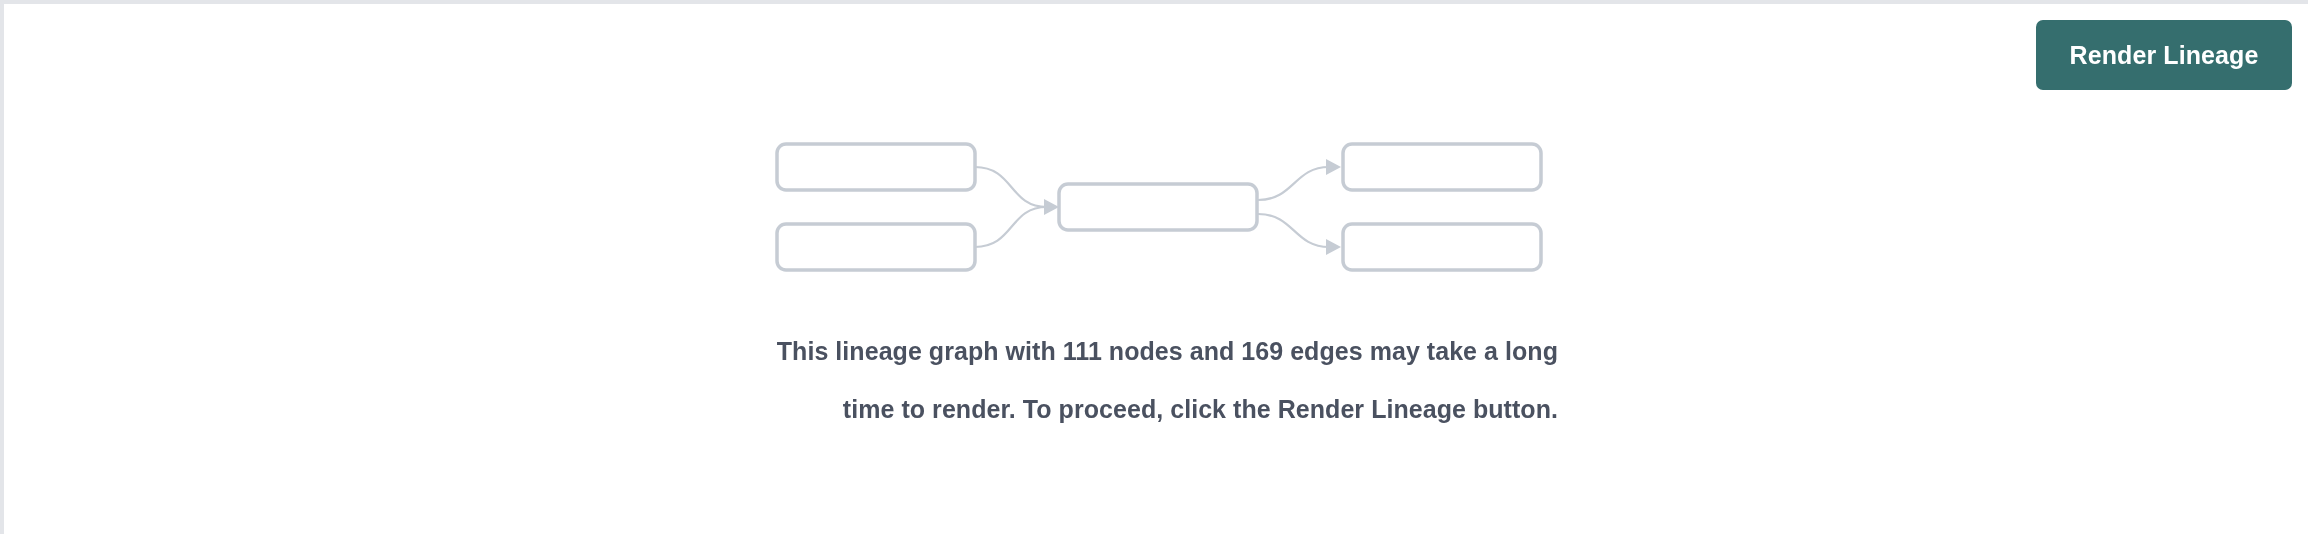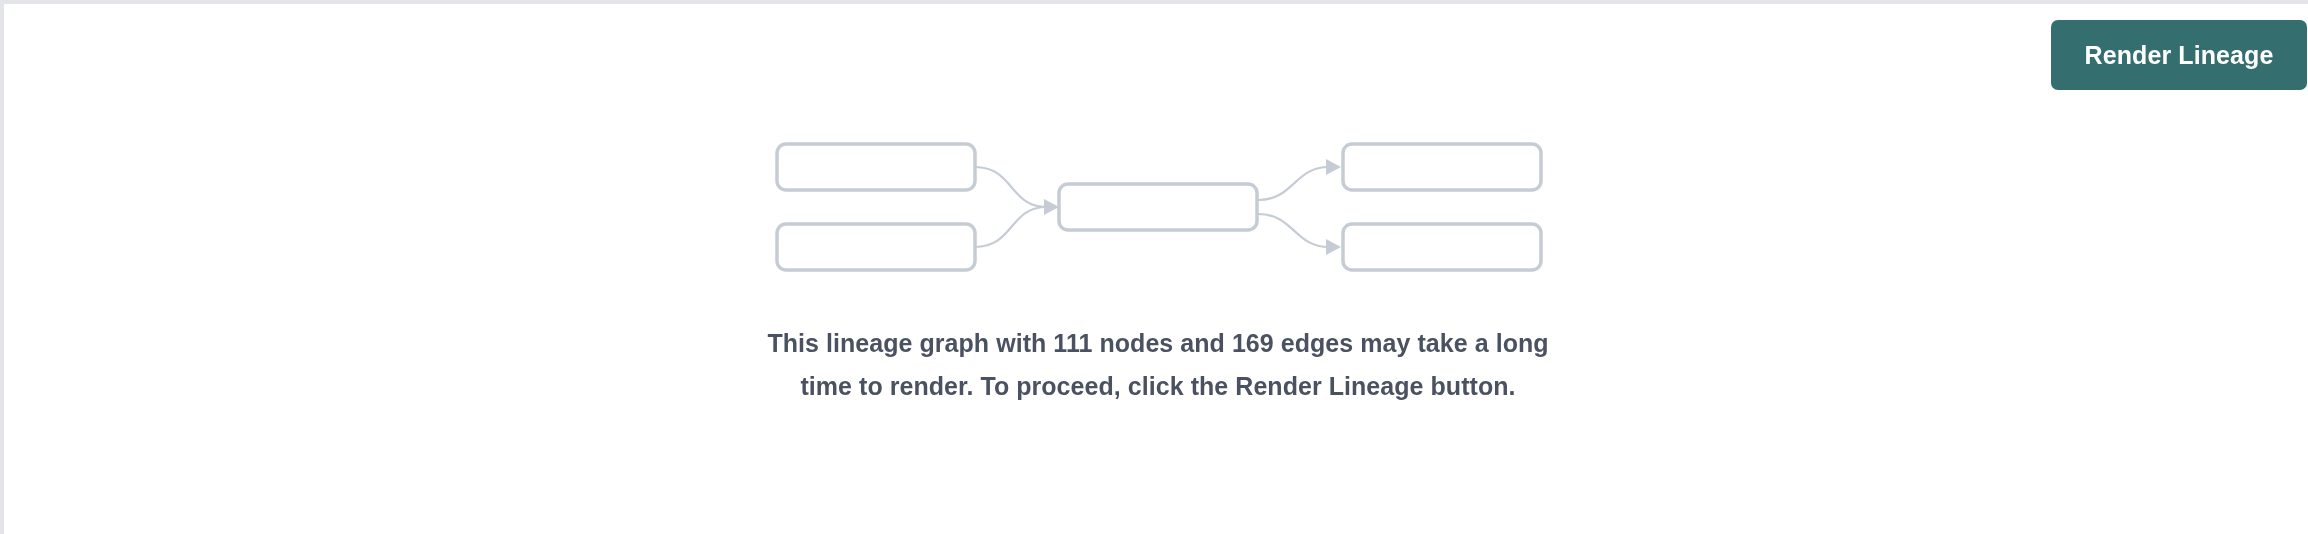--- a/index.html
+++ b/index.html
@@ -40,21 +40,20 @@
     color: #ffffff;
     border: none;
     border-radius: 7px;
     font-family: "Liberation Sans", sans-serif;
     font-size: 25px;
     font-weight: bold;
     letter-spacing: 0.1px;
     cursor: pointer;
     padding: 4px;
     box-sizing: border-box;
-    margin-left: 15px;
   }
 
   
   .graph-placeholder {
     position: absolute;
     left: 0;
     top: 0;
     width: 2308px;
     height: 534px;
     pointer-events: none;
@@ -78,26 +77,26 @@
   .ghost-arrow {
     fill: #c6ccd4;
   }
 
   
   .warning-message {
     position: absolute;
     left: 754px;
     top: 318px;
     width: 800px;
-    text-align: center;
+    text-align: right;
     color: #4a5160;
     font-family: "Liberation Sans", sans-serif;
     font-size: 25px;
     font-weight: bold;
-    line-height: 43px;
+    line-height: 58px;
     letter-spacing: 0.05px;
   }
 </style>
 </head>
 <body>
 
 <div class="lineage-panel">
 
   <div class="graph-placeholder">
     <svg class="graph-svg" width="2308" height="534" viewBox="0 0 2308 534">

